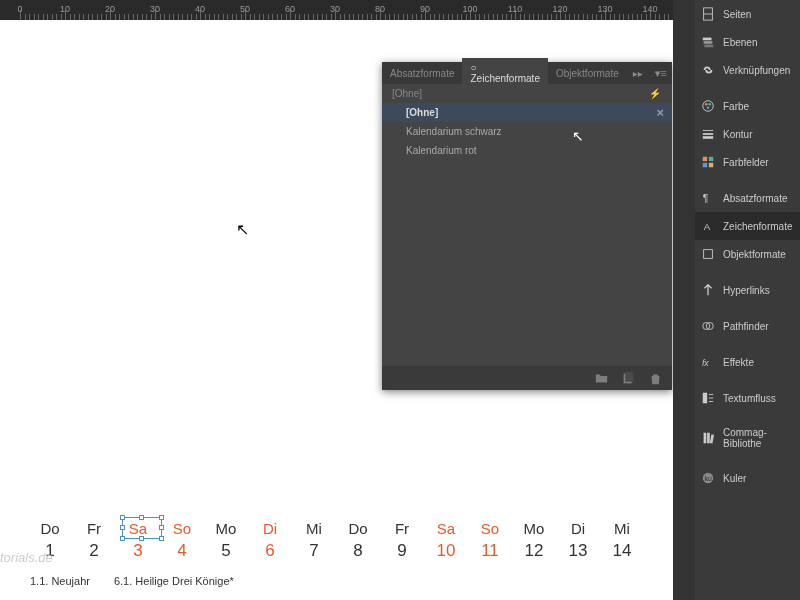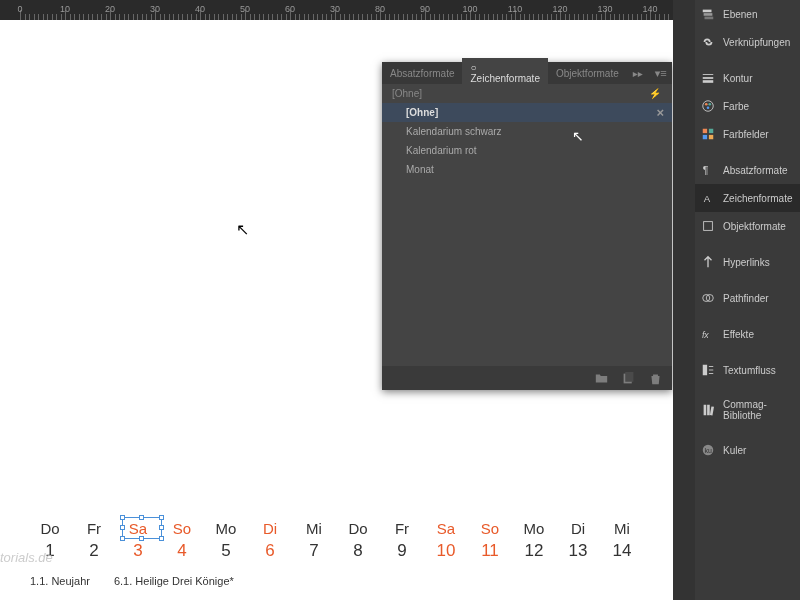--- a/index.html
+++ b/index.html
@@ -308,73 +308,79 @@
       <div class="panel-menu">▾≡</div>
     </div>
   <div class="panel-context">
     <span>[Ohne]</span>
     <span>⚡</span>
   </div>
   <div class="panel-list" id="panel-list">
       <div class="panel-item selected">[Ohne]</div>
       <div class="panel-item">Kalendarium schwarz</div>
       <div class="panel-item">Kalendarium rot</div>
-      <div class="panel-item">Monat</div>
     </div>
   <div class="panel-footer">
     <svg viewBox="0 0 16 16">
         <path fill="#aaa" d="M1 3h5l1 2h8v8H1z"></path>
       </svg>
     <svg viewBox="0 0 16 16">
         <rect fill="#aaa" x="2" y="2" width="10" height="12"></rect>
         <rect fill="#555" x="4" y="0" width="10" height="12"></rect>
       </svg>
     <svg viewBox="0 0 16 16">
         <path fill="#aaa" d="M3 5h10l-1 10H4z M5 3h6v2H5z"></path>
       </svg>
   </div>
 </div>
 
 <div class="right-panels">
   <div class="icon-strip"></div>
   <div class="right-list" id="right-list">
       <div class="right-item">
         <svg viewBox="0 0 16 16">
+          <rect x="3" y="1" width="10" height="14" fill="none" stroke="#ccc"></rect>
+          <line x1="3" y1="8" x2="13" y2="8" stroke="#ccc"></line>
+        </svg>
+        <span>Seiten</span>
+      </div>
+      <div class="right-item">
+        <svg viewBox="0 0 16 16">
           <rect x="2" y="3" width="10" height="3" fill="#ccc"></rect>
           <rect x="3" y="7" width="10" height="3" fill="#999"></rect>
           <rect x="4" y="11" width="10" height="3" fill="#777"></rect>
         </svg>
         <span>Ebenen</span>
       </div>
       <div class="right-item">
         <svg viewBox="0 0 16 16">
           <path d="M4 8a3 3 0 016 0M6 8a3 3 0 006 0" fill="none" stroke="#ccc" stroke-width="2"></path>
         </svg>
         <span>Verknüpfungen</span>
       </div>
       <div class="right-sep"></div>
-      <div class="right-item">
-        <svg viewBox="0 0 16 16">
-          <line x1="2" y1="4" x2="14" y2="4" stroke="#ccc" stroke-width="1"></line>
-          <line x1="2" y1="8" x2="14" y2="8" stroke="#ccc" stroke-width="2"></line>
-          <line x1="2" y1="12" x2="14" y2="12" stroke="#ccc" stroke-width="3"></line>
-        </svg>
-        <span>Kontur</span>
-      </div>
       <div class="right-item">
         <svg viewBox="0 0 16 16">
           <circle cx="8" cy="8" r="6" fill="none" stroke="#ccc"></circle>
           <circle cx="6" cy="6" r="1.5" fill="#e85"></circle>
           <circle cx="10" cy="6" r="1.5" fill="#5a9"></circle>
           <circle cx="8" cy="10" r="1.5" fill="#59e"></circle>
         </svg>
         <span>Farbe</span>
       </div>
       <div class="right-item">
         <svg viewBox="0 0 16 16">
+          <line x1="2" y1="4" x2="14" y2="4" stroke="#ccc" stroke-width="1"></line>
+          <line x1="2" y1="8" x2="14" y2="8" stroke="#ccc" stroke-width="2"></line>
+          <line x1="2" y1="12" x2="14" y2="12" stroke="#ccc" stroke-width="3"></line>
+        </svg>
+        <span>Kontur</span>
+      </div>
+      <div class="right-item">
+        <svg viewBox="0 0 16 16">
           <rect x="2" y="2" width="5" height="5" fill="#e85"></rect>
           <rect x="9" y="2" width="5" height="5" fill="#5a9"></rect>
           <rect x="2" y="9" width="5" height="5" fill="#59e"></rect>
           <rect x="9" y="9" width="5" height="5" fill="#ea5"></rect>
         </svg>
         <span>Farbfelder</span>
       </div>
       <div class="right-sep"></div>
       <div class="right-item">
         <svg viewBox="0 0 16 16">

